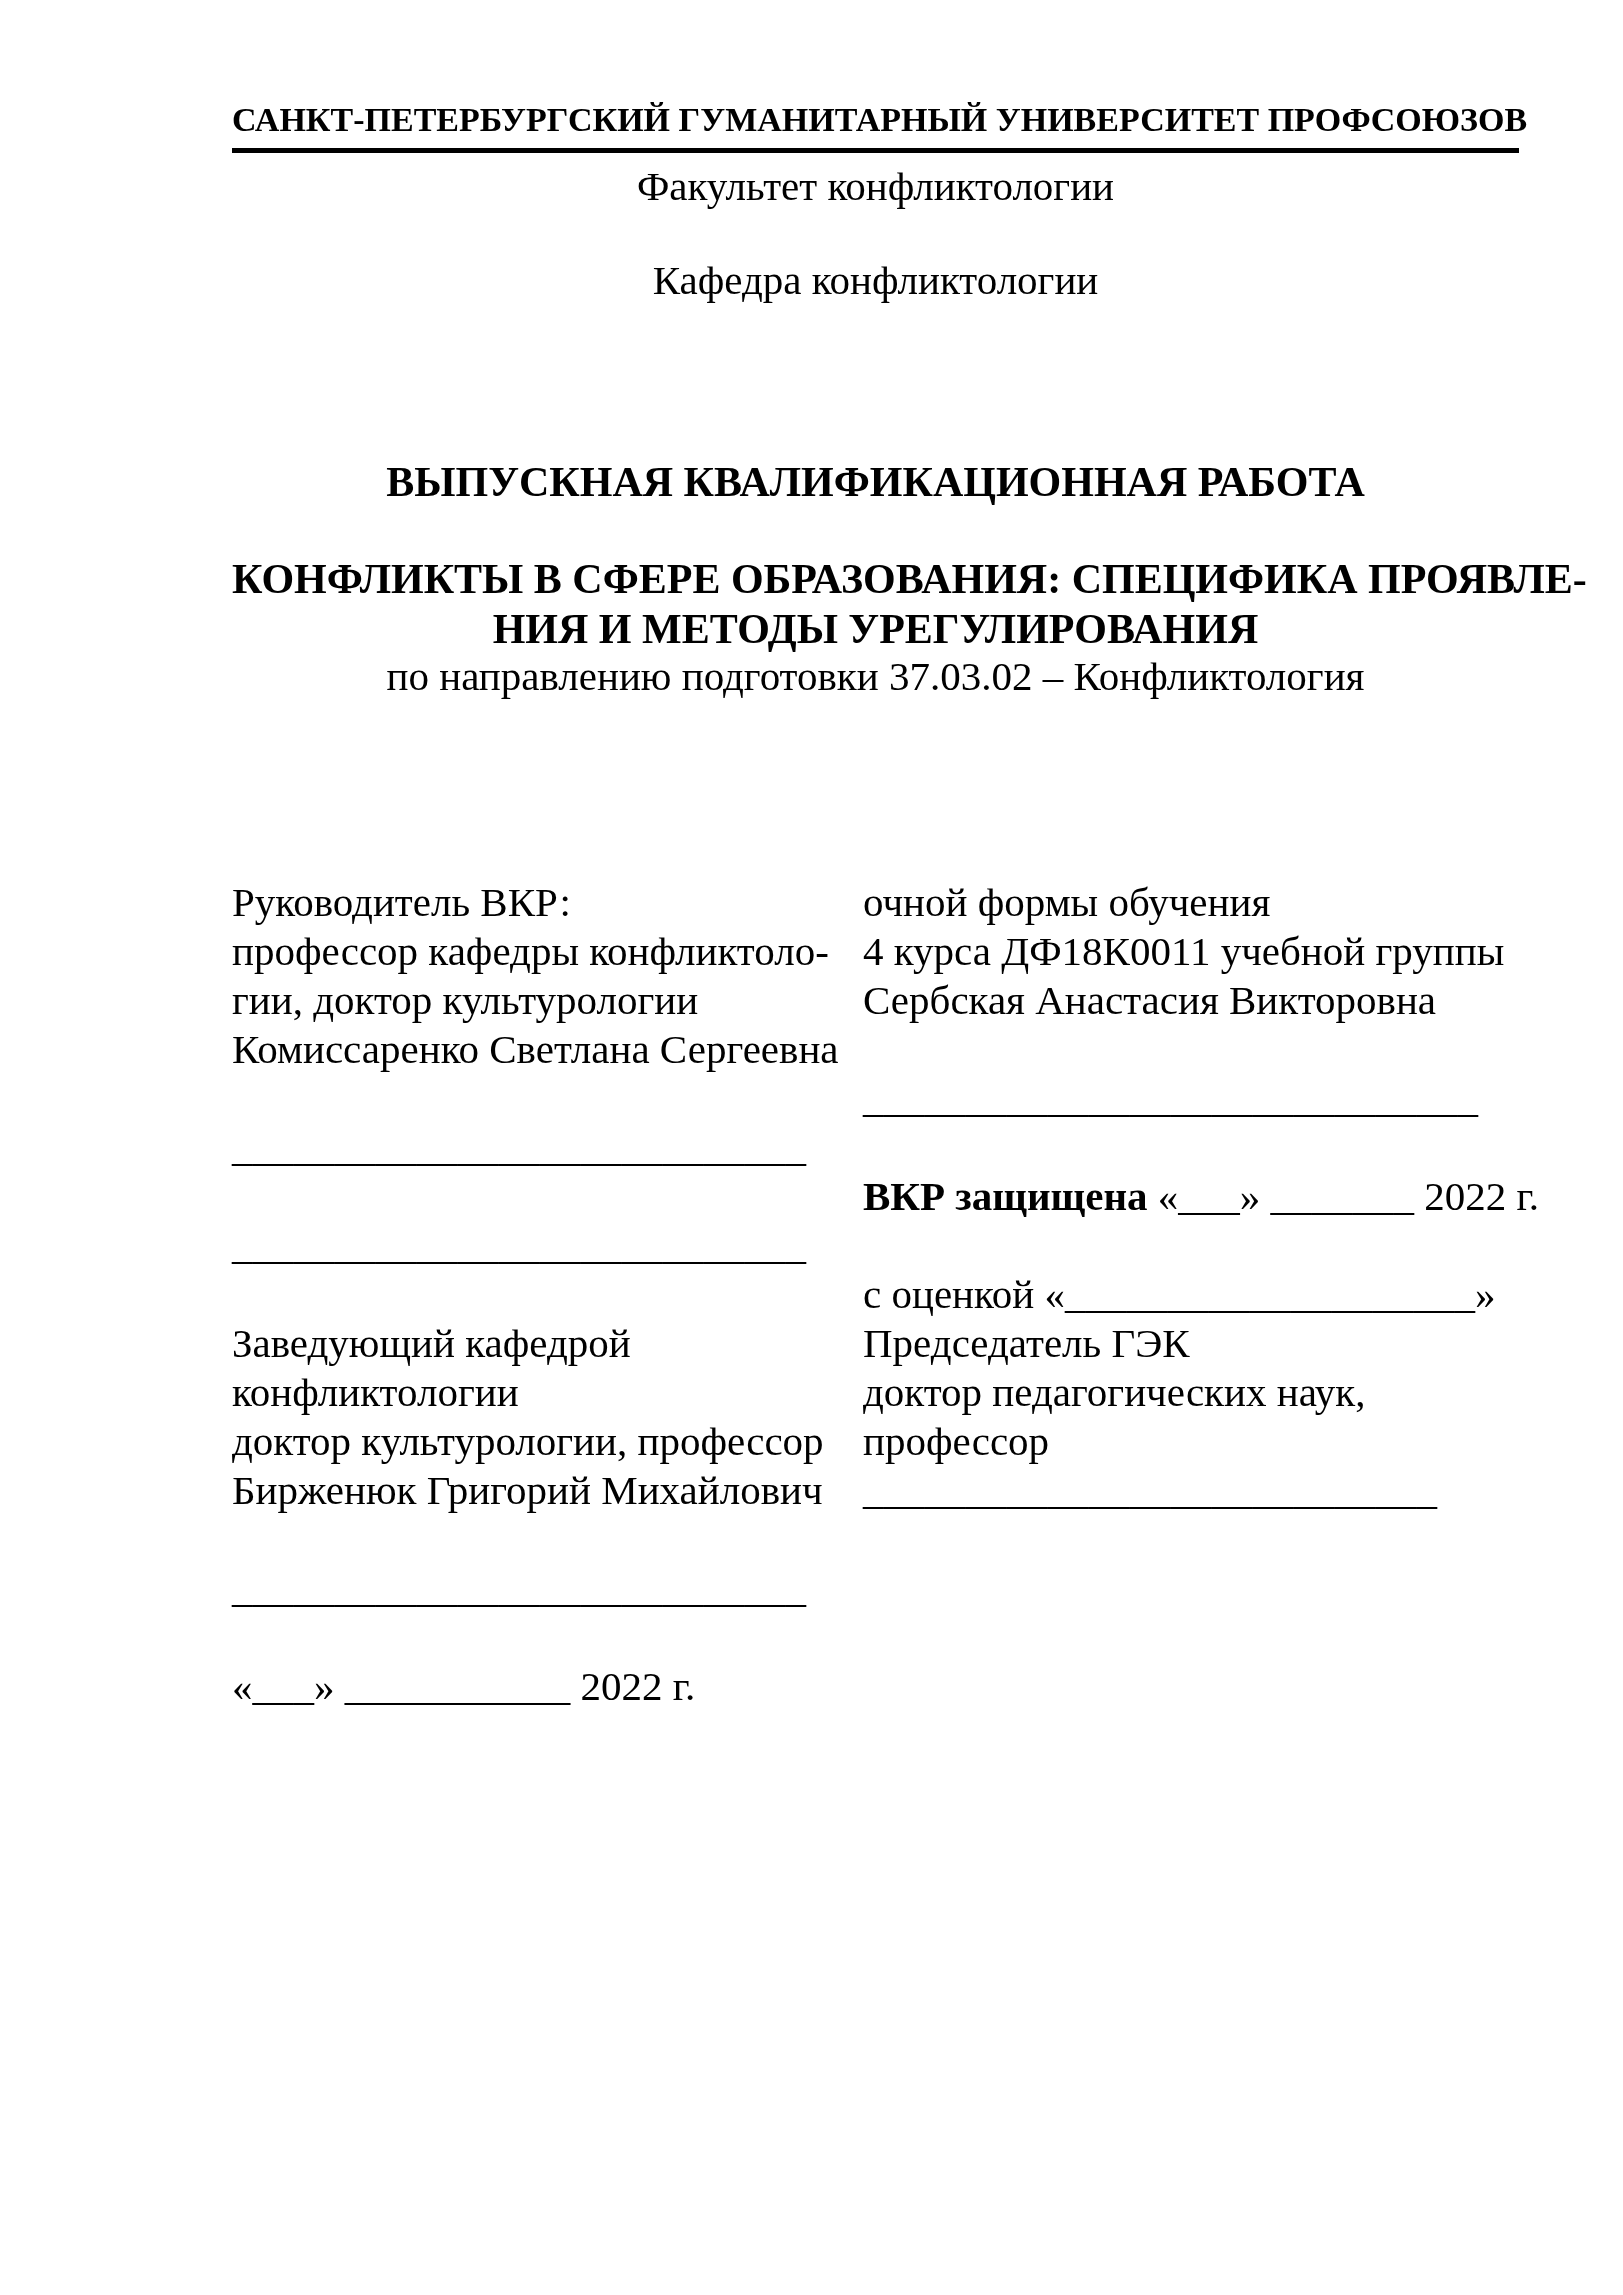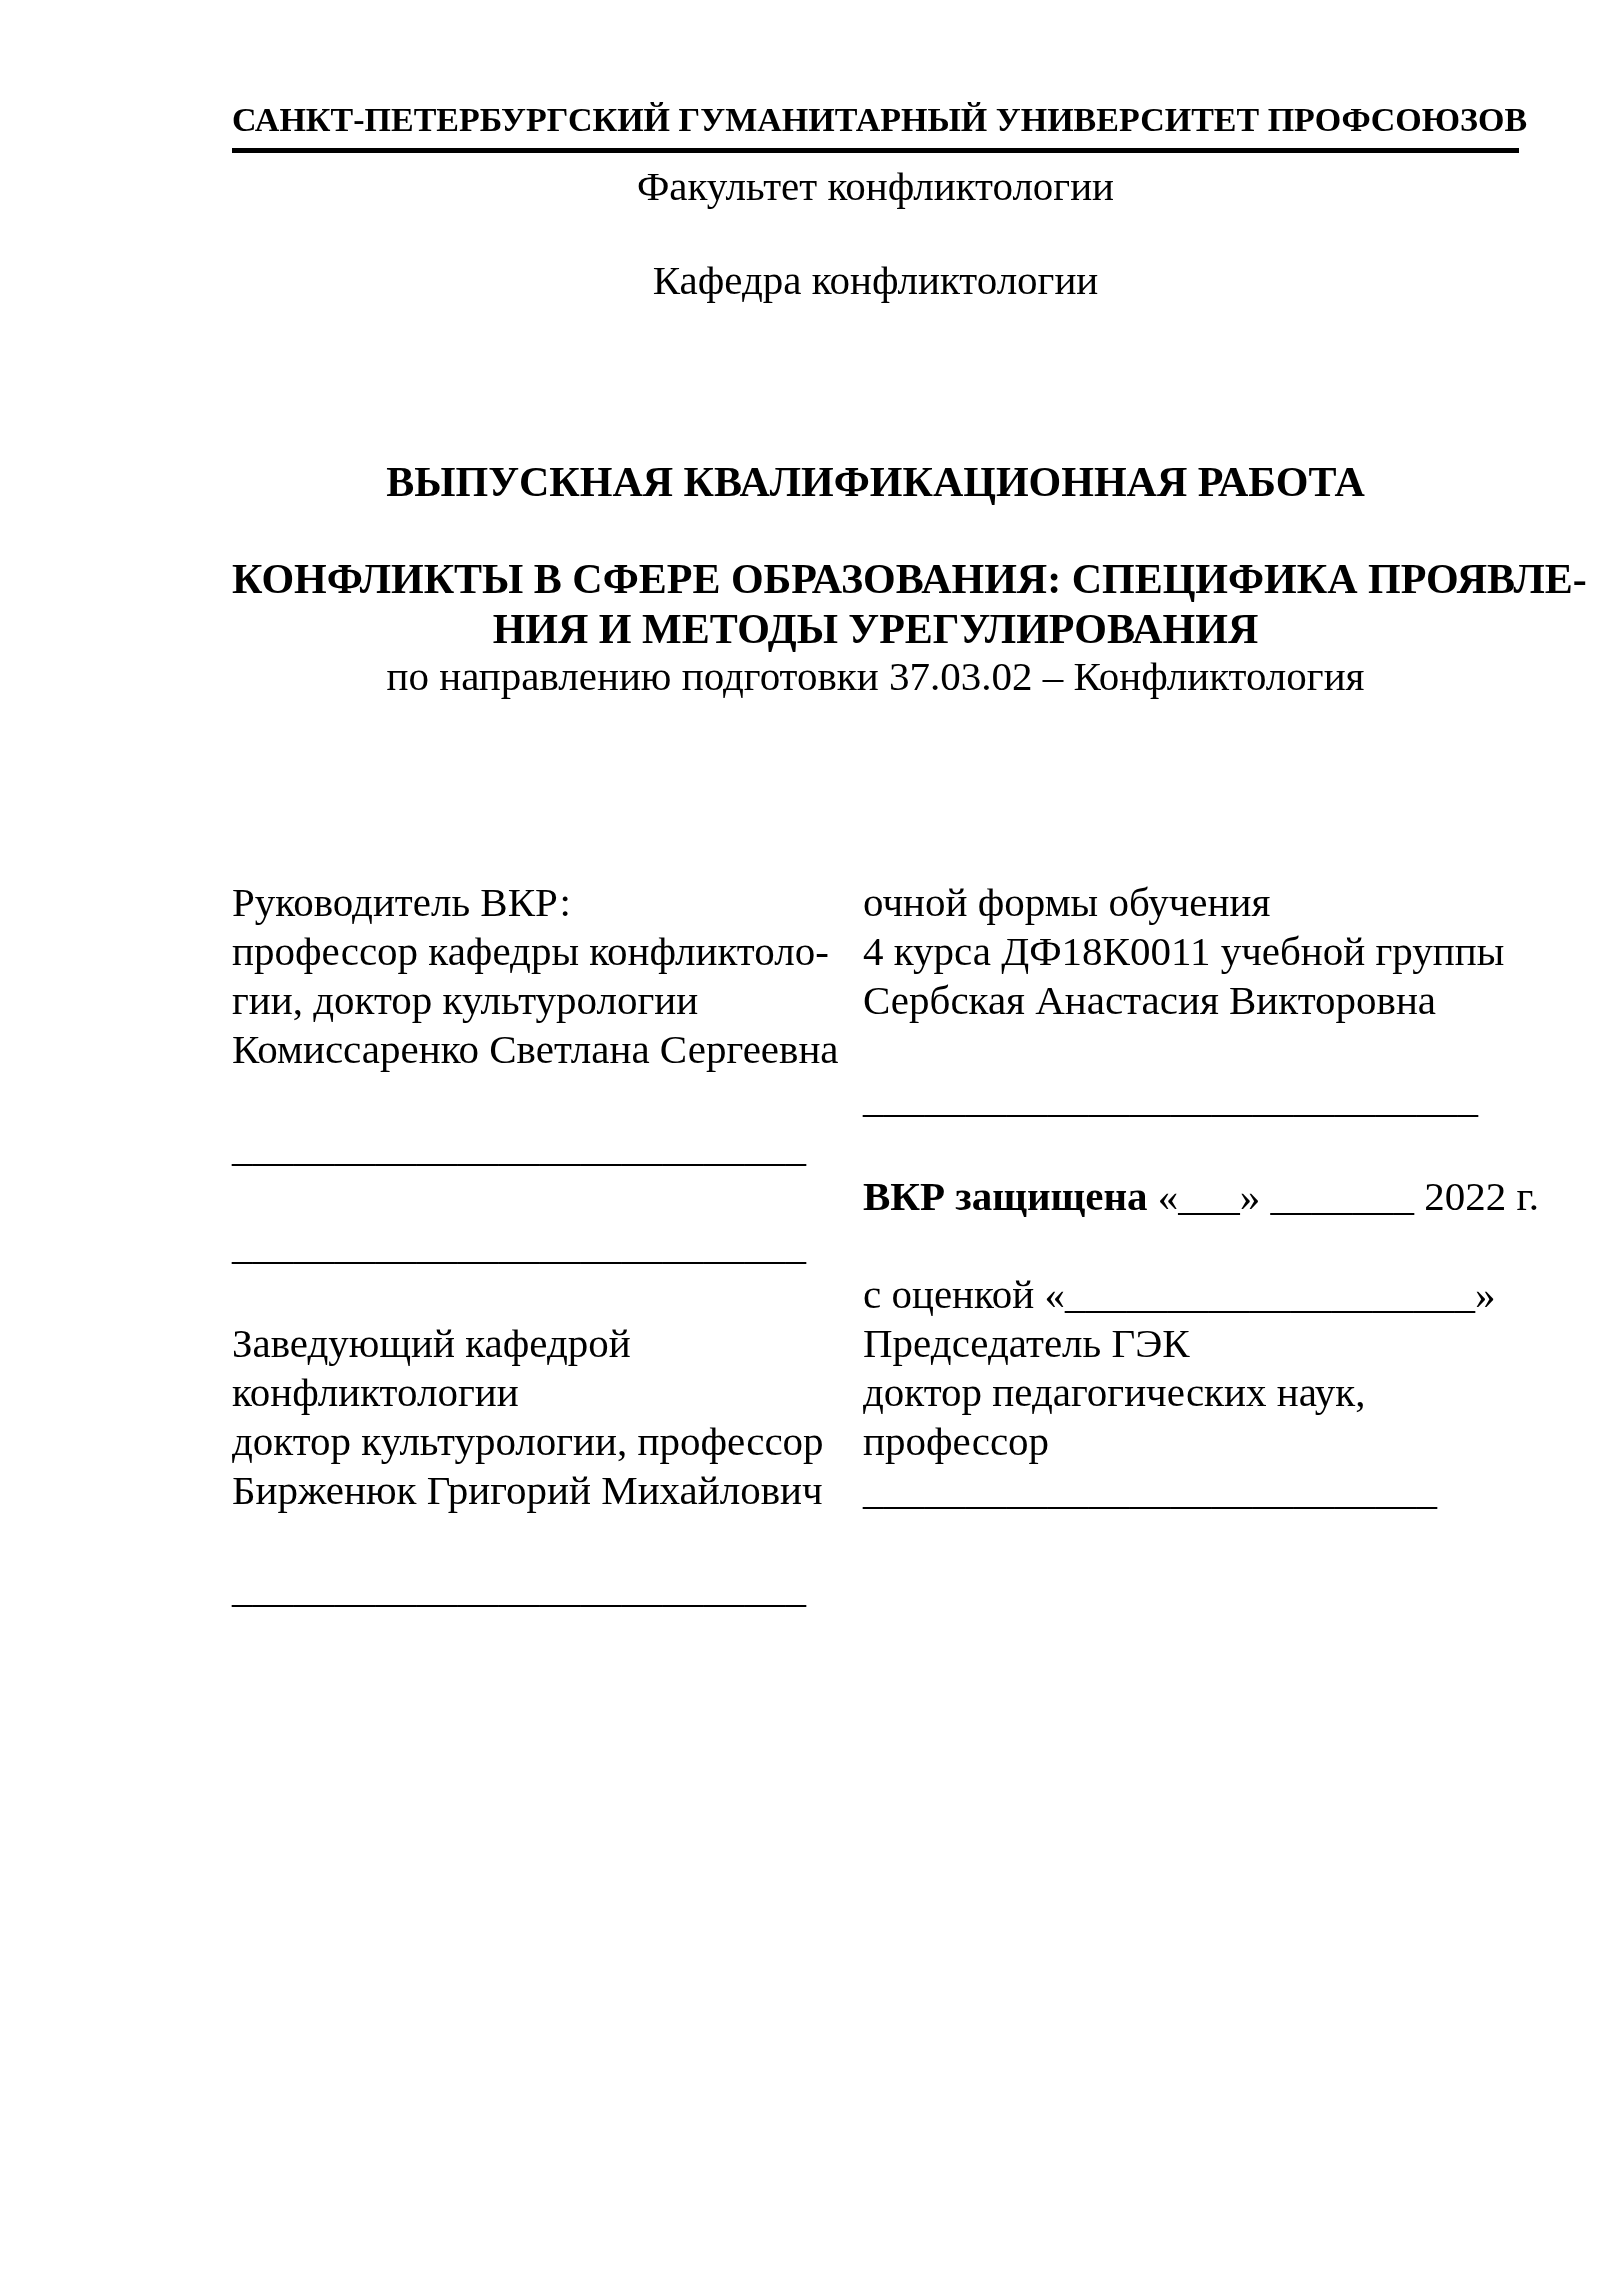--- a/index.html
+++ b/index.html
@@ -76,20 +76,21 @@
       <div class="row"></div>
       <div class="row">____________________________</div>
       <div class="row"></div>
       <div class="row">Заведующий кафедрой</div>
       <div class="row">конфликтологии</div>
       <div class="row">доктор культурологии, профессор</div>
       <div class="row">Бирженюк Григорий Михайлович</div>
       <div class="row"></div>
       <div class="row">____________________________</div>
       <div class="row"></div>
+      <div class="row">«___» ___________ 2022 г.</div>
     </div>
 
     <div class="col col-right">
       <div class="row">очной формы обучения</div>
       <div class="row">4 курса ДФ18К0011 учебной группы</div>
       <div class="row">Сербская Анастасия Викторовна</div>
       <div class="row"></div>
       <div class="row">______________________________</div>
       <div class="row"></div>
       <div class="row"><span class="b">ВКР защищена</span><span> «___» _______ 2022 г.</span></div>

